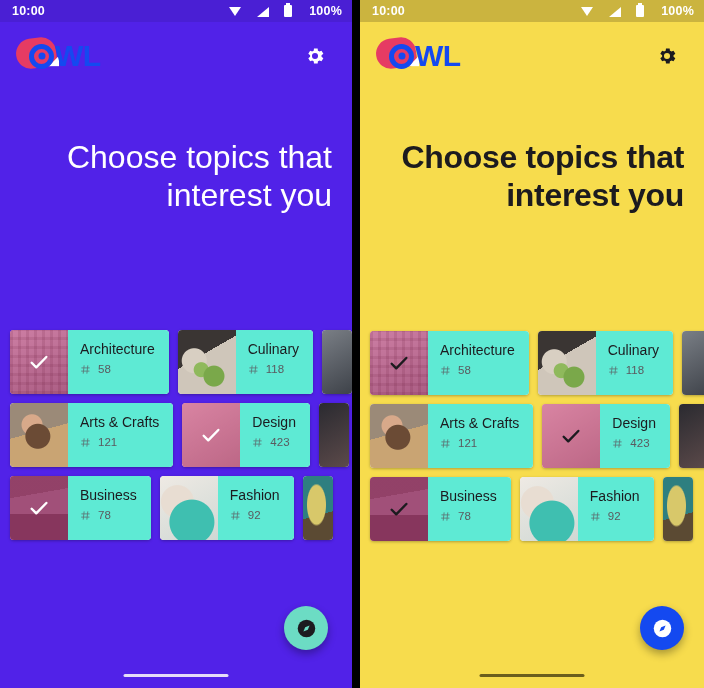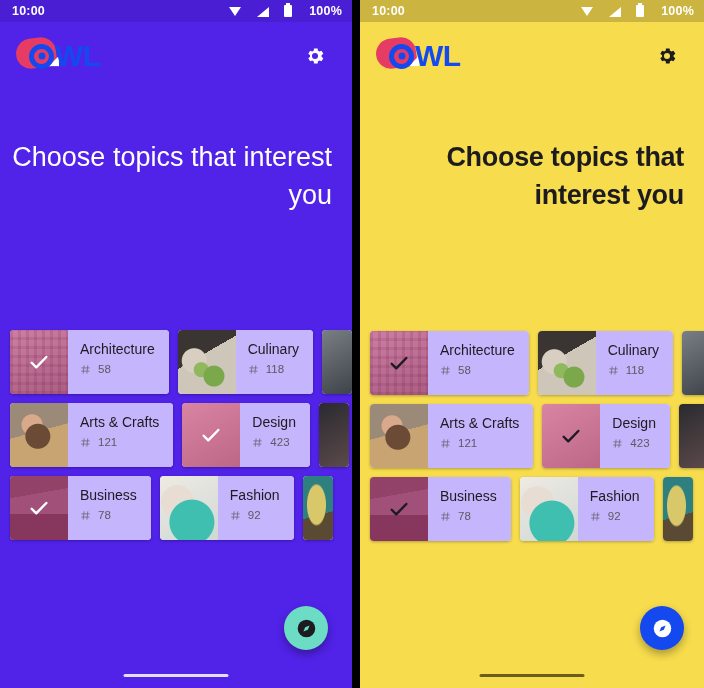--- a/index.html
+++ b/index.html
@@ -80,21 +80,21 @@
     width:7px; height:7px; border-radius:50%;
     background:#1449F0; transform:translate(-50%,-50%);
   }
 
   .gear { width:22px; height:22px; position:relative; cursor:pointer; }
   .gear svg { display:block; width:22px; height:22px; }
 
   
   .title {
     padding:48px 20px 0 12px; text-align:right;
-    font-size:27px; line-height:38px;
+    font-size:32px; line-height:38px;
   }
   .left  .title { color:#FFFFFF; font-weight:normal; }
   .right .title { color:#1C1B1F; font-weight:bold; letter-spacing:-0.3px; }
 
   
   .grid { position:absolute; left:0; width:100%; }
   .left  .grid { top:330px; }
   .right .grid { top:331px; }
   .row { display:flex; gap:9px; margin-bottom:9px; padding-left:10px; }
 
@@ -108,21 +108,21 @@
   .card-img .photo { position:absolute; inset:0; }
   .card-sel .card-img .photo { opacity:.55; }
   .card-sel .card-img { background:#E5327A; }
   .check {
     position:absolute; left:50%; top:50%;
     transform:translate(-50%,-50%); width:22px; height:22px;
   }
   .check svg { display:block; width:22px; height:22px; }
 
   .card-body {
-    padding:11px 14px 0 12px; min-width:0; background:#c4b5fd;
+    padding:11px 14px 0 12px; min-width:0; background:#5eead4;
     display:flex; flex-direction:column;
   }
   .card-title {
     font-size:14px; color:#1C1B1F; line-height:17px; white-space:nowrap;
   }
   .card-meta {
     display:flex; align-items:center; gap:7px; margin-top:5px;
   }
   .hash { width:11px; height:11px; position:relative; flex:0 0 11px; opacity:.75; }
   .hash svg { display:block; width:11px; height:11px; }

